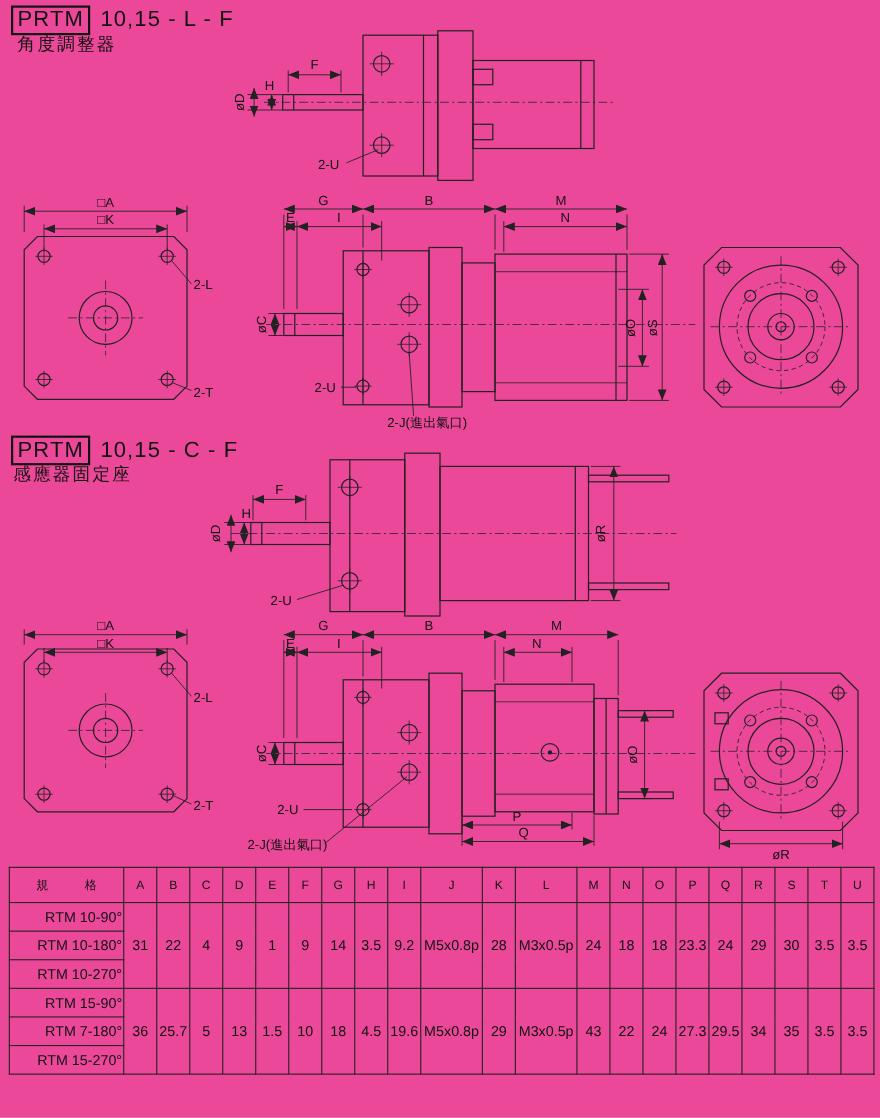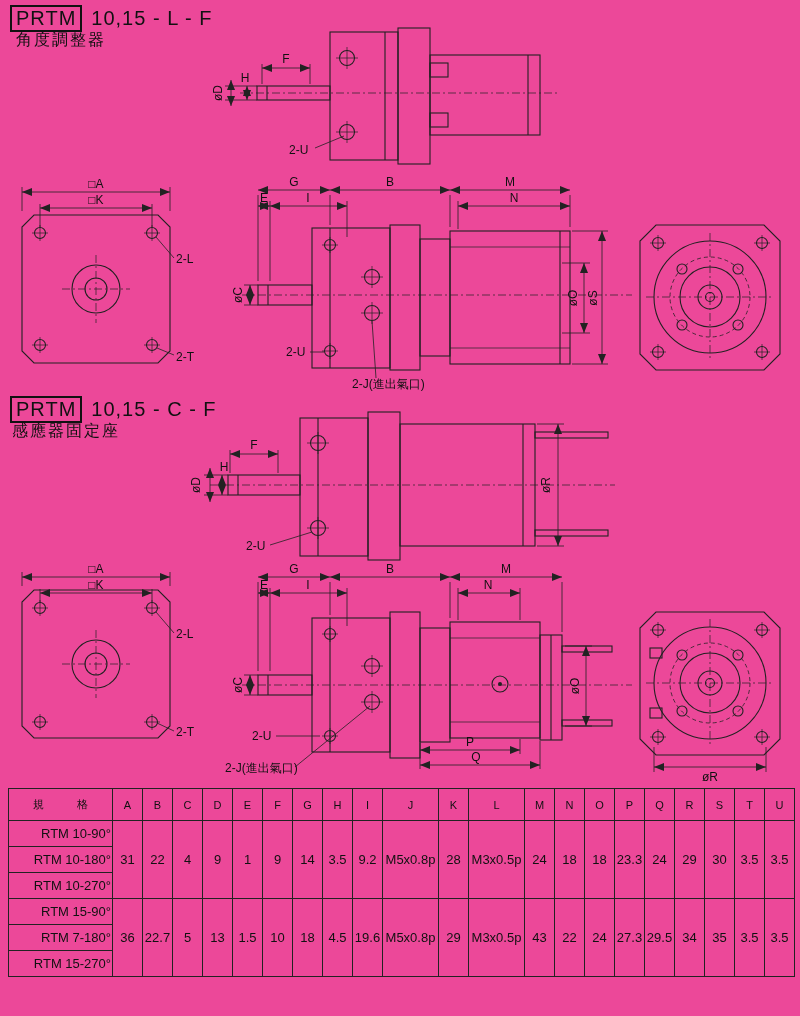--- a/index.html
+++ b/index.html
@@ -475,21 +475,21 @@
         </tr>
         <tr>
           <td class="spec">RTM 10-180°</td>
         </tr>
         <tr>
           <td class="spec">RTM 10-270°</td>
         </tr>
         <tr>
           <td class="spec">RTM 15-90°</td>
           <td rowspan="3">36</td>
-          <td rowspan="3">22.7</td>
+          <td rowspan="3">25.7</td>
           <td rowspan="3">5</td>
           <td rowspan="3">13</td>
           <td rowspan="3">1.5</td>
           <td rowspan="3">10</td>
           <td rowspan="3">18</td>
           <td rowspan="3">4.5</td>
           <td rowspan="3">19.6</td>
           <td rowspan="3">M5x0.8p</td>
           <td rowspan="3">29</td>
           <td rowspan="3">M3x0.5p</td>

